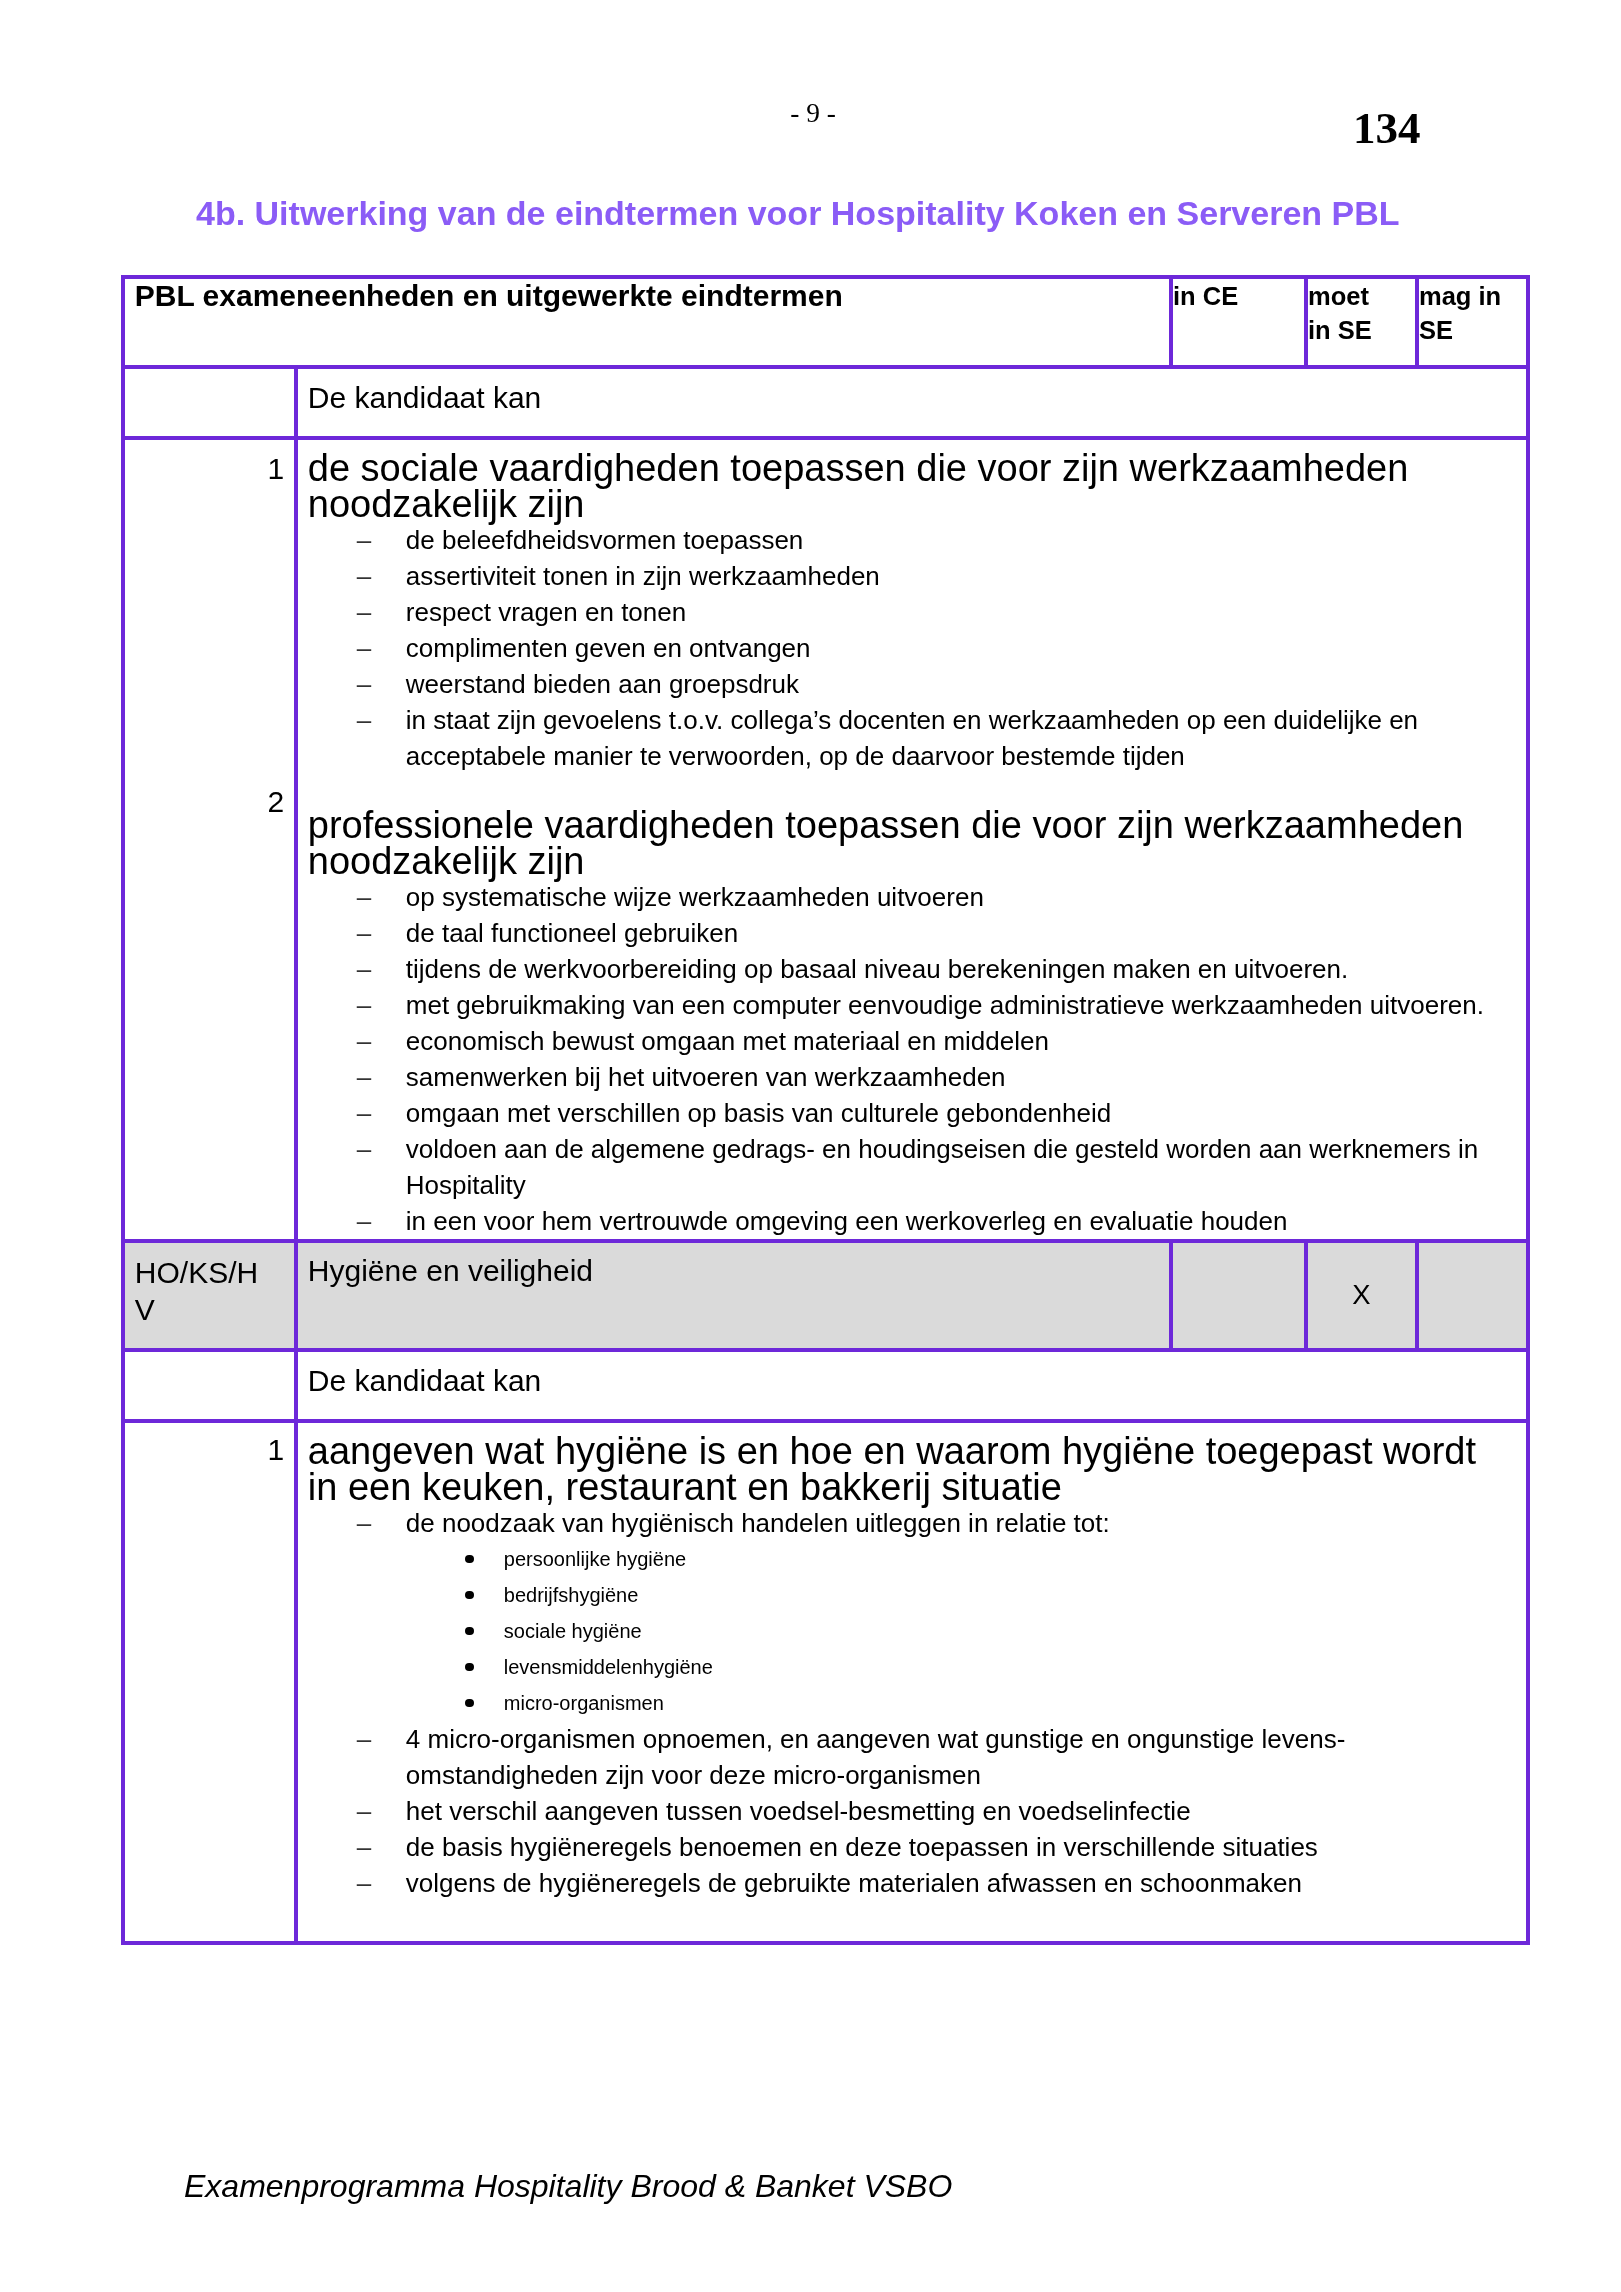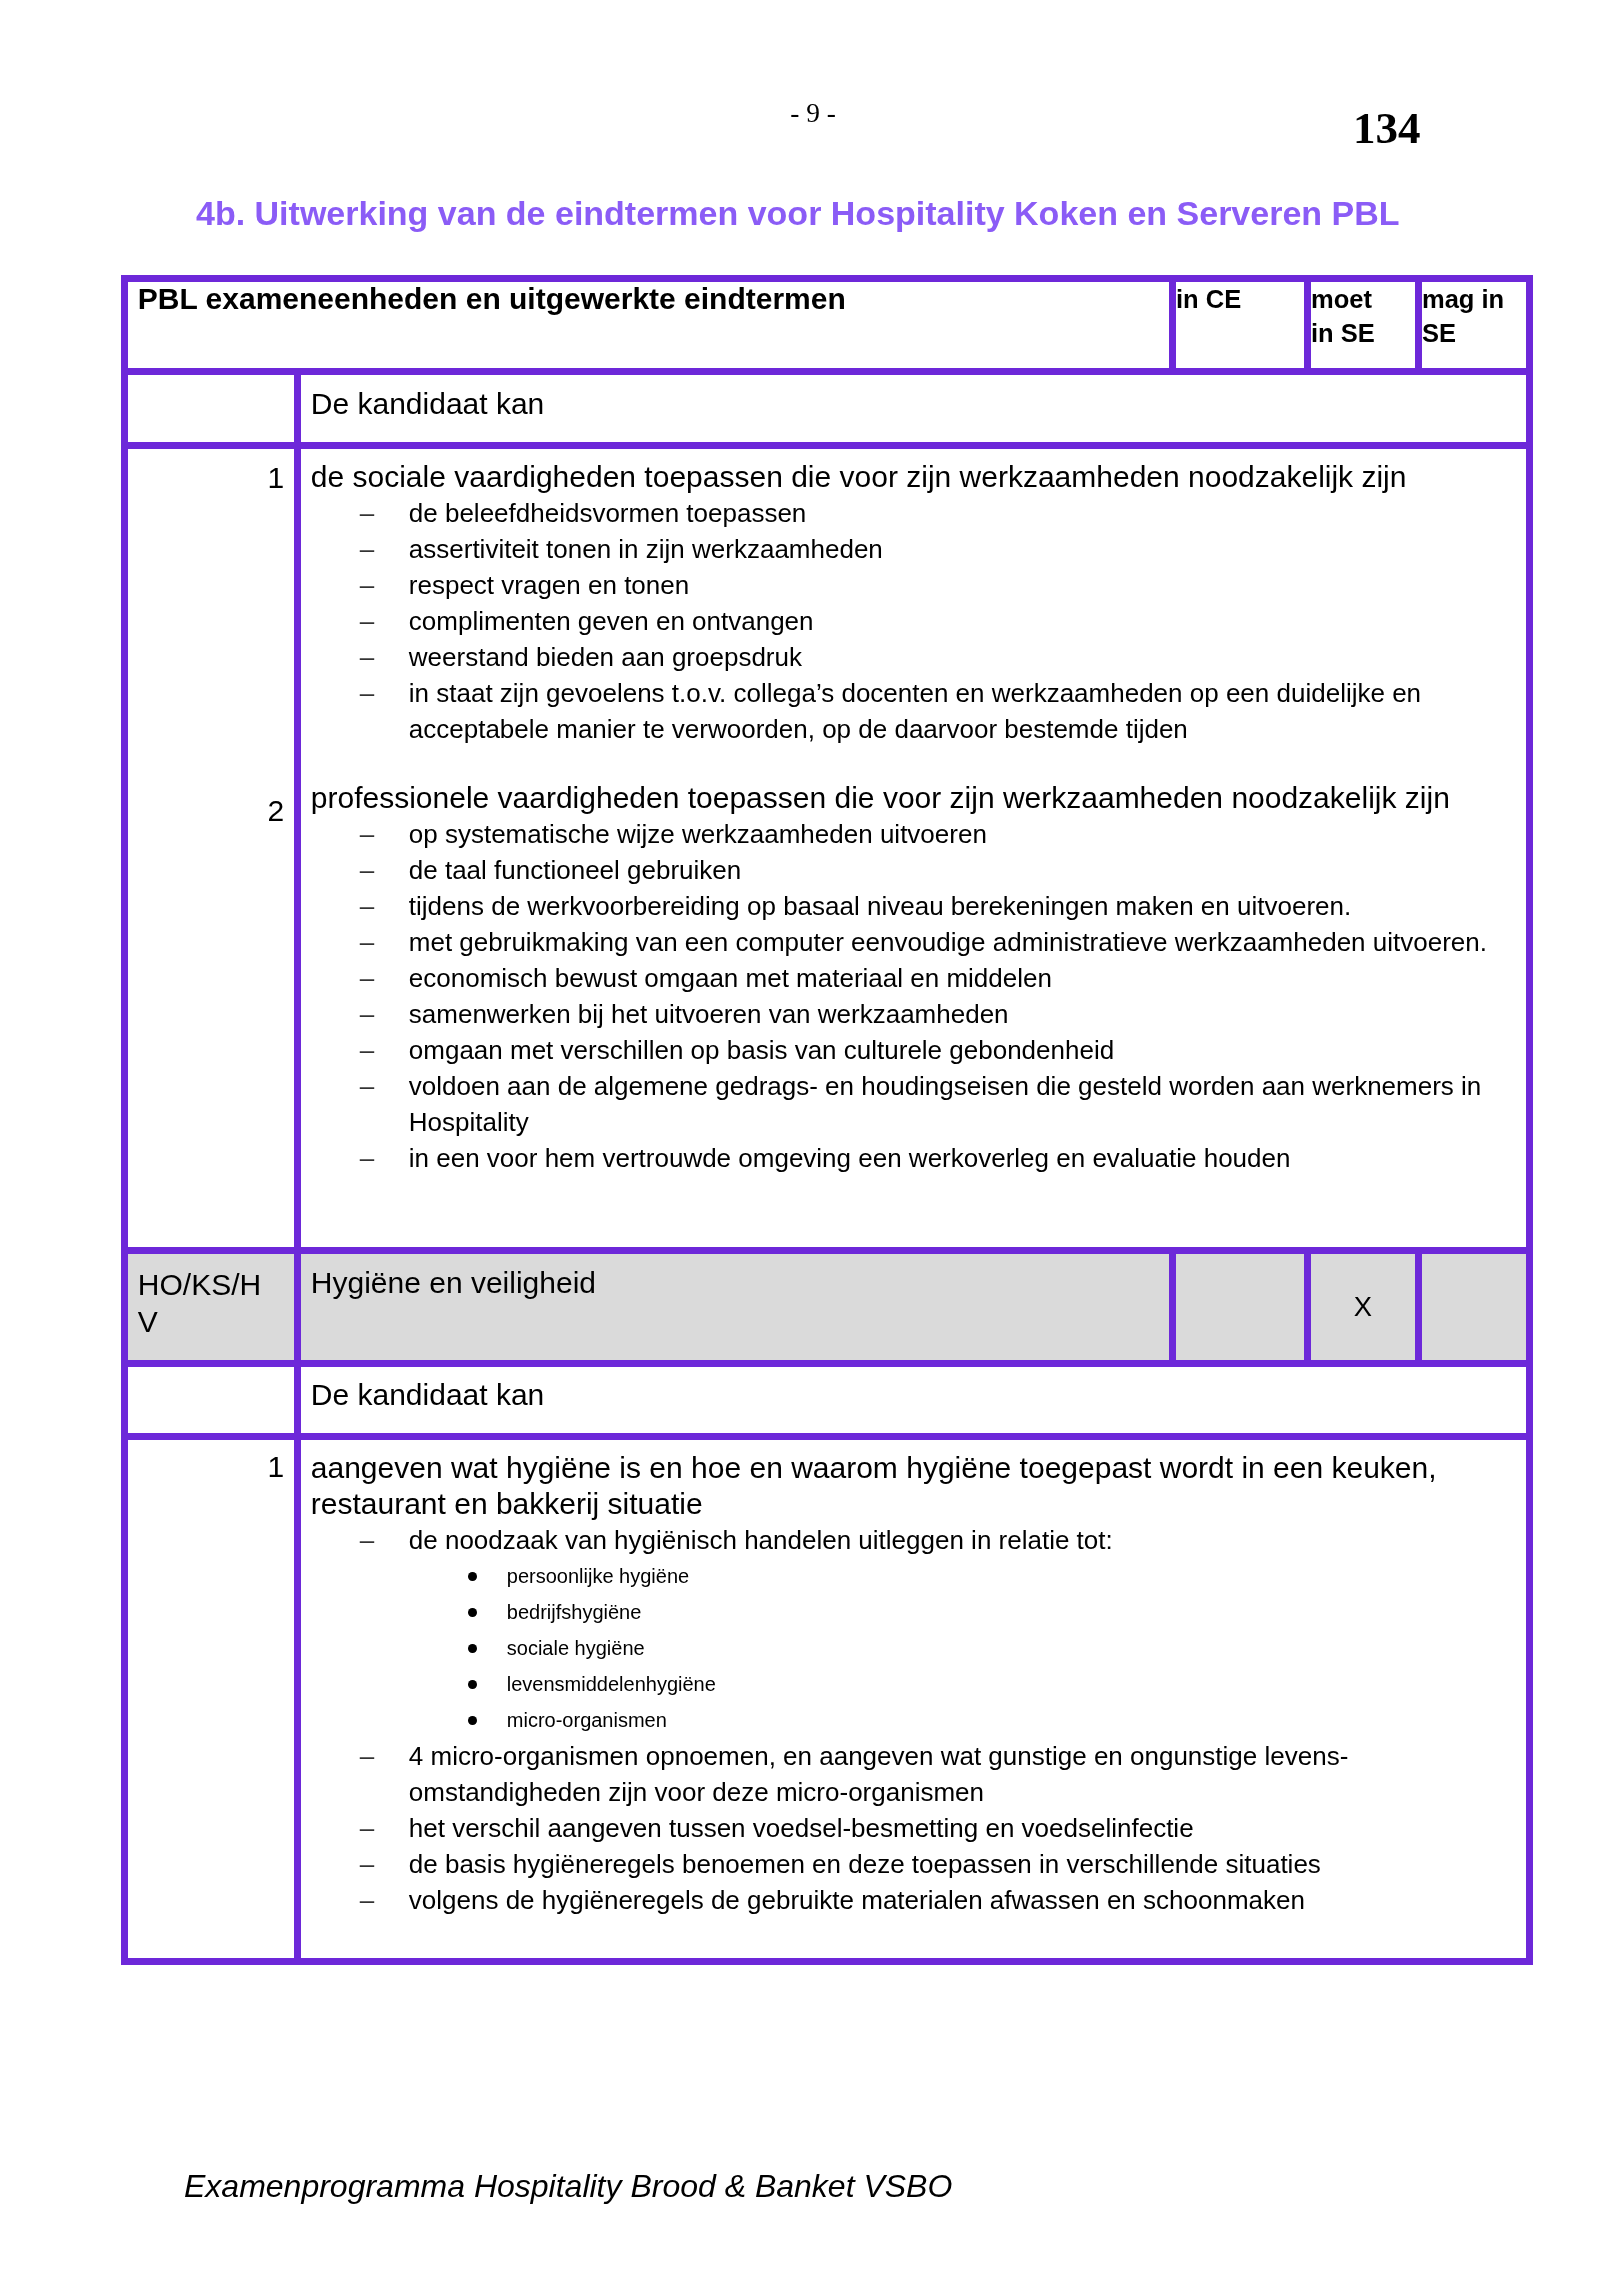--- a/index.html
+++ b/index.html
@@ -1,34 +1,34 @@
 <!DOCTYPE html>
 <html><head>
 <meta charset="utf-8">
 <style>
   html, body { margin:0; padding:0; background:#ffffff; }
   body { width:1621px; height:2293px; position:relative; overflow:hidden; font-family:"Liberation Sans", sans-serif; color:#000; }
   .page-num { position:absolute; top:98px; left:774px; width:78px; text-align:center; font-family:"Liberation Serif", serif; font-size:27.4px; }
   .doc-num { position:absolute; top:102px; left:1353px; font-family:"Liberation Serif", serif; font-weight:bold; font-size:45px; }
   .title { position:absolute; top:194px; left:196px; font-size:34px; font-weight:bold; color:#8b5cf6; white-space:nowrap; }
   table.main { position:absolute; top:275px; left:121px; width:1406px; border-collapse:collapse; table-layout:fixed; }
-  table.main td { border:7px solid #6d28d9; vertical-align:top; padding:0; }
+  table.main td { border:4px solid #6d28d9; vertical-align:top; padding:0; }
   .hdr td { height:86px; vertical-align:middle; }
   .hdr .label { font-weight:bold; font-size:30px; padding-left:9.8px; }
   .hdr .col { font-weight:bold; font-size:25.5px; line-height:34px; }
   .section td { background:#dadada; font-size:30px; height:57px; }
   .section .code { padding:11.8px 0 0 9.8px; line-height:37px; }
   .section .name { padding:11.8px 0 0 9.8px; }
   .section .mark { text-align:center; vertical-align:middle; font-size:27.4px; }
   .sec2 td { height:94px; }
   .kan td { height:55px; font-size:30px; }
   .kan .txt { padding:11.8px 0 0 9.8px; }
   .body-row .num { text-align:right; font-size:30px; padding-right:9.8px; }
   .body-row .content { padding:9.8px 0 0 9.8px; }
-  .item-title { font-size:30px; line-height:36px; }
+  .item-title { font-size:38px; line-height:36px; }
   ul.dash { list-style:none; margin:0; padding:0; }
   ul.dash > li { position:relative; padding-left:98px; font-size:26px; line-height:36px; padding-right:9.8px; }
   ul.dash > li > .dash-mark { position:absolute; left:49px; top:0; color:#333; }
   ul.dots { list-style:none; margin:0; padding:0; }
   ul.dots li { position:relative; padding-left:196px; font-size:20px; line-height:36px; margin-left:-98px; }
   ul.dots li .dot { position:absolute; left:157px; top:13.7px; width:8.8px; height:8.8px; border-radius:50%; background:#000; }
   .footer { position:absolute; top:2168px; left:184px; font-size:32px; font-style:italic; }
 </style>
 </head>
 <body>

